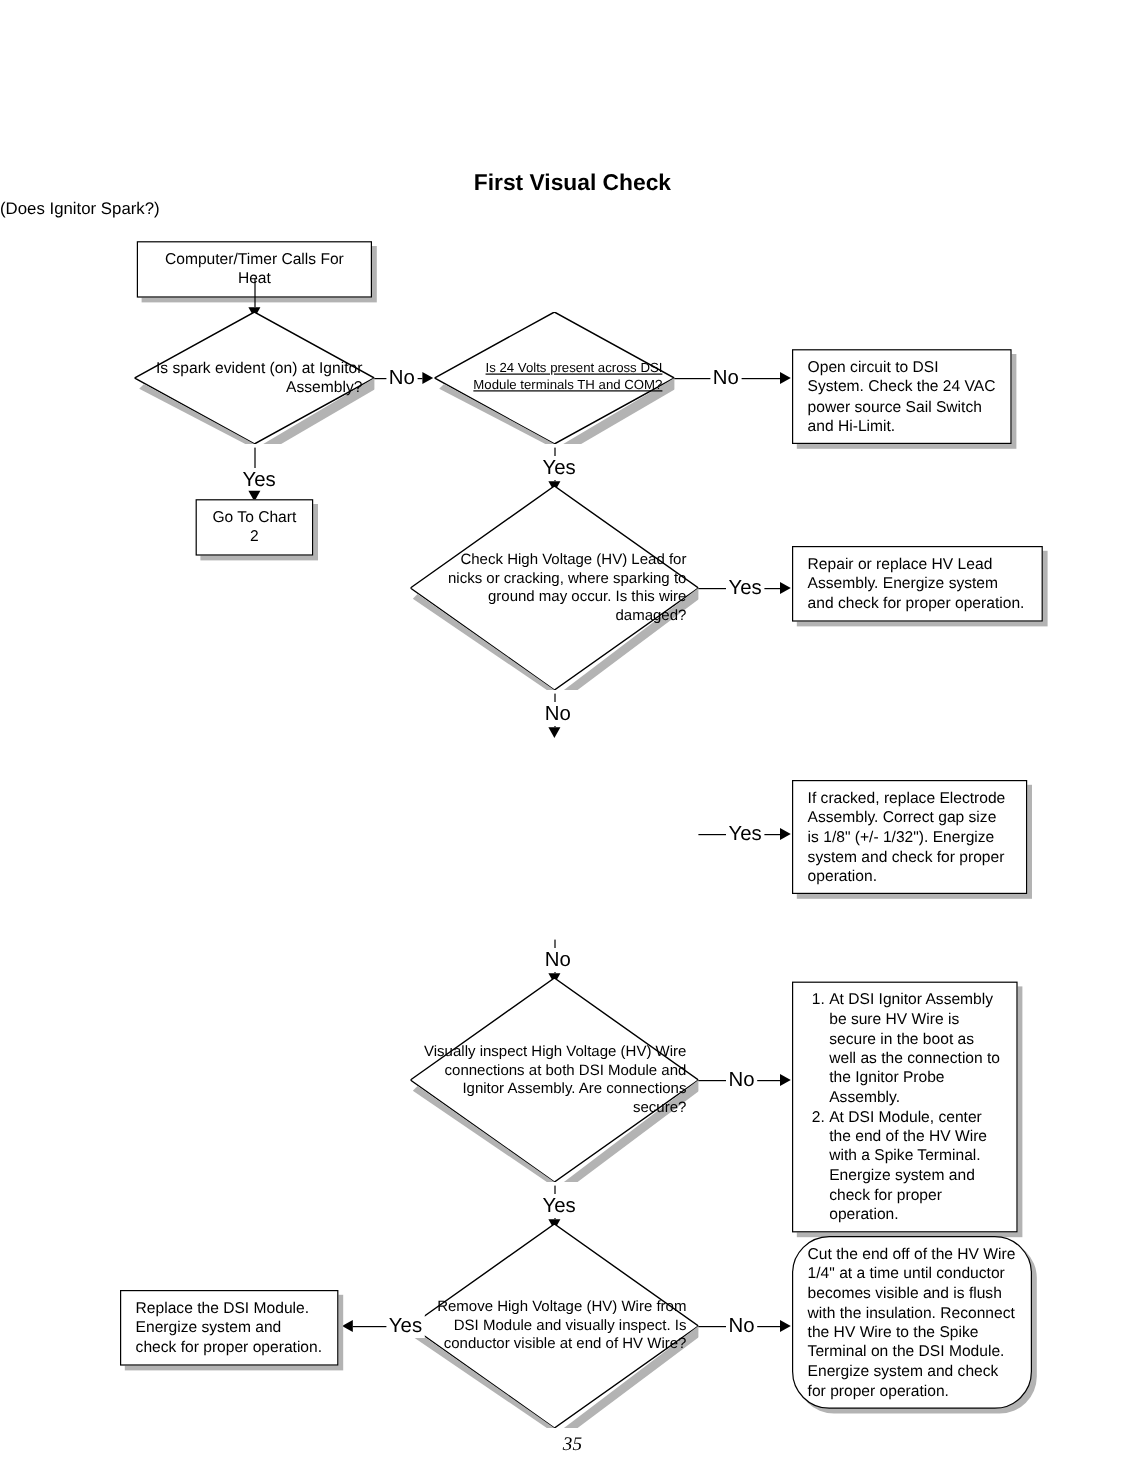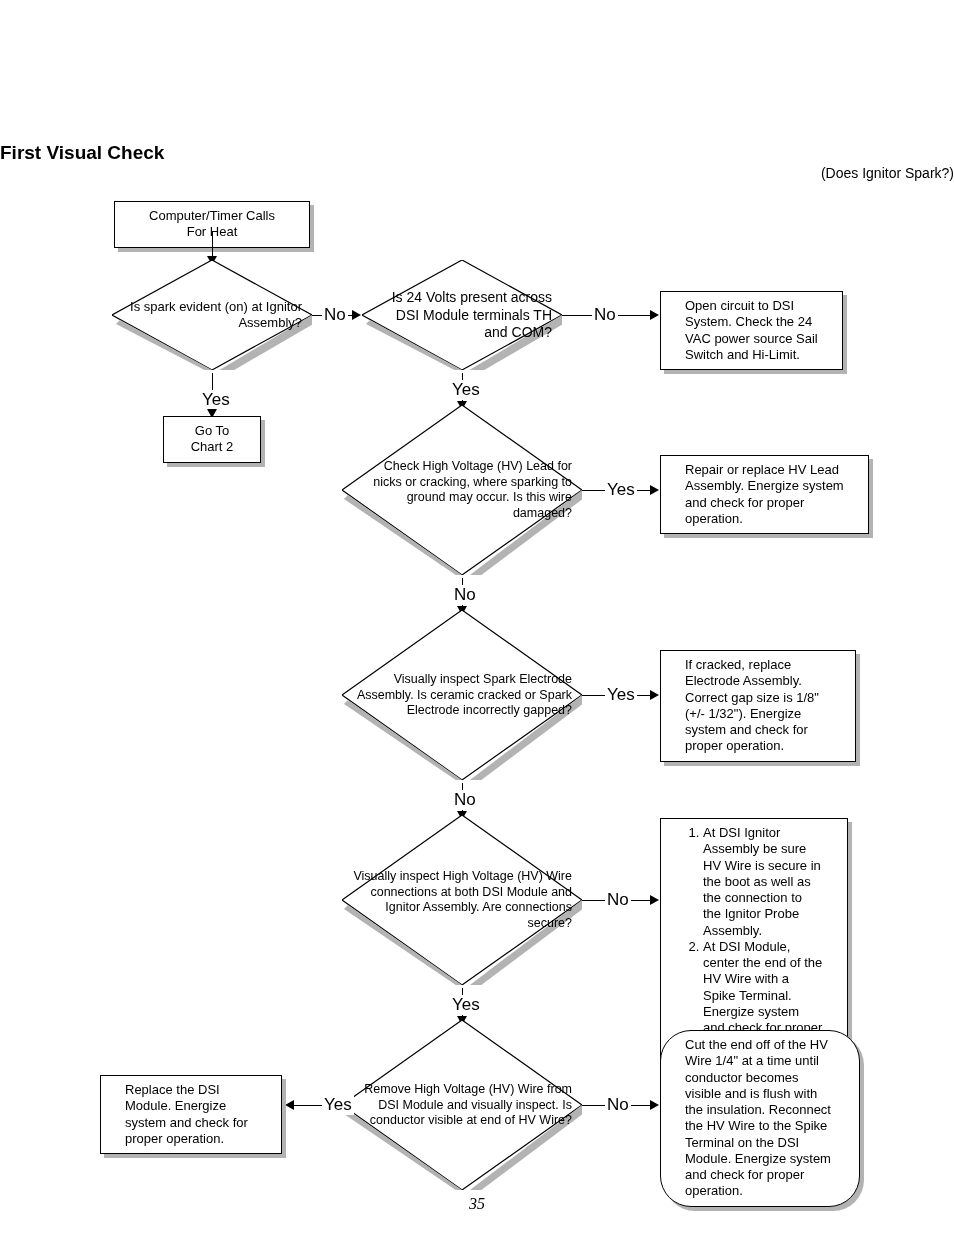--- a/index.html
+++ b/index.html
@@ -20,47 +20,48 @@
     position: absolute;
     left: 138px;
     top: 83px;
     font-family: "Times New Roman", Times, serif;
     font-size: 18px;
   }
   .title {
     position: absolute;
     width: 954px;
     top: 142px;
+    text-align: center;
     font-size: 19px;
     font-weight: bold;
   }
   .subtitle {
     position: absolute;
     width: 954px;
     top: 165px;
-    text-align: right;
+    text-align: left;
     font-size: 14px;
   }
   .page-number {
     position: absolute;
     width: 954px;
     top: 1195px;
     text-align: center;
     font-style: italic;
     font-family: "Times New Roman", Times, serif;
     font-size: 16px;
   }
 
   
   .rect {
     position: absolute;
     background: #fff;
     border: 1px solid #000;
     box-shadow: 4px 4px 0 #b3b3b3;
-    padding: 6px 24px;
+    padding: 6px 12px;
     line-height: 1.25;
     box-sizing: border-box;
   }
   .rect.center { text-align: center; }
 
   
   .diamond {
     position: absolute;
   }
   .diamond svg {
@@ -155,21 +156,21 @@
 <div class="hline" style="left:312px; top:315px; width:40px;"></div>
 <div class="edge-label" style="left:322px; top:305px;">No</div>
 <div class="arrow-right" style="left:352px; top:315px;"></div>
 
 <div class="diamond d-sm" style="left:362px; top:260px;">
   <svg width="200" height="110">
         <polygon points="100,0 200,55 100,110 0,55" fill="#fff" stroke="#000" stroke-width="1.2"></polygon>
        <polygon points="200,55 104,112 112,116 208,60" fill="#b3b3b3"></polygon>
        <polygon points="100,110 8,60 4,64 104,116" fill="#b3b3b3"></polygon>
       </svg>
-  <div class="txt" style="font-size:14px;">Is 24 Volts present across DSI Module terminals TH and COM?</div>
+  <div class="txt" style="font-size:11px;text-decoration:underline;">Is 24 Volts present across DSI Module terminals TH and COM?</div>
 </div>
 
 <div class="hline" style="left:562px; top:315px; width:88px;"></div>
 <div class="edge-label" style="left:592px; top:305px;">No</div>
 <div class="arrow-right" style="left:650px; top:315px;"></div>
 <div class="rect" style="left:660px; top:291px; width:183px;">
   <span>Open circuit to DSI System. Check the 24 VAC power source Sail Switch and Hi-Limit.</span>
 </div>
 
 <div class="vline" style="left:462px; top:373px; height:28px;"></div>
@@ -189,28 +190,20 @@
 <div class="edge-label" style="left:605px; top:480px;">Yes</div>
 <div class="arrow-right" style="left:650px; top:490px;"></div>
 <div class="rect" style="left:660px; top:455px; width:209px;">
   <span>Repair or replace HV Lead Assembly. Energize system and check for proper operation.</span>
 </div>
 
 <div class="vline" style="left:462px; top:578px; height:28px;"></div>
 <div class="edge-label" style="left:452px; top:585px;">No</div>
 <div class="arrow-down" style="left:462px; top:606px;"></div>
 
-<div class="diamond d-lg" style="left:342px; top:610px;">
-  <svg width="240" height="170">
-        <polygon points="120,0 240,85 120,170 0,85" fill="#fff" stroke="#000" stroke-width="1.2"></polygon>
-       <polygon points="240,85 124,173 130,177 246,90" fill="#b3b3b3"></polygon>
-       <polygon points="120,170 6,90 2,94 124,177" fill="#b3b3b3"></polygon>
-      </svg>
-  <div class="txt" style="font-size:12.5px;">Visually inspect Spark Electrode Assembly.  Is ceramic cracked or Spark Electrode incorrectly gapped?</div>
-</div>
 
 <div class="hline" style="left:582px; top:695px; width:68px;"></div>
 <div class="edge-label" style="left:605px; top:685px;">Yes</div>
 <div class="arrow-right" style="left:650px; top:695px;"></div>
 <div class="rect" style="left:660px; top:650px; width:196px;">
   <span>If cracked, replace Electrode Assembly.  Correct gap size is 1/8" (+/- 1/32"). Energize system and check for proper operation.</span>
 </div>
 
 <div class="vline" style="left:462px; top:783px; height:28px;"></div>
 <div class="edge-label" style="left:452px; top:790px;">No</div>

